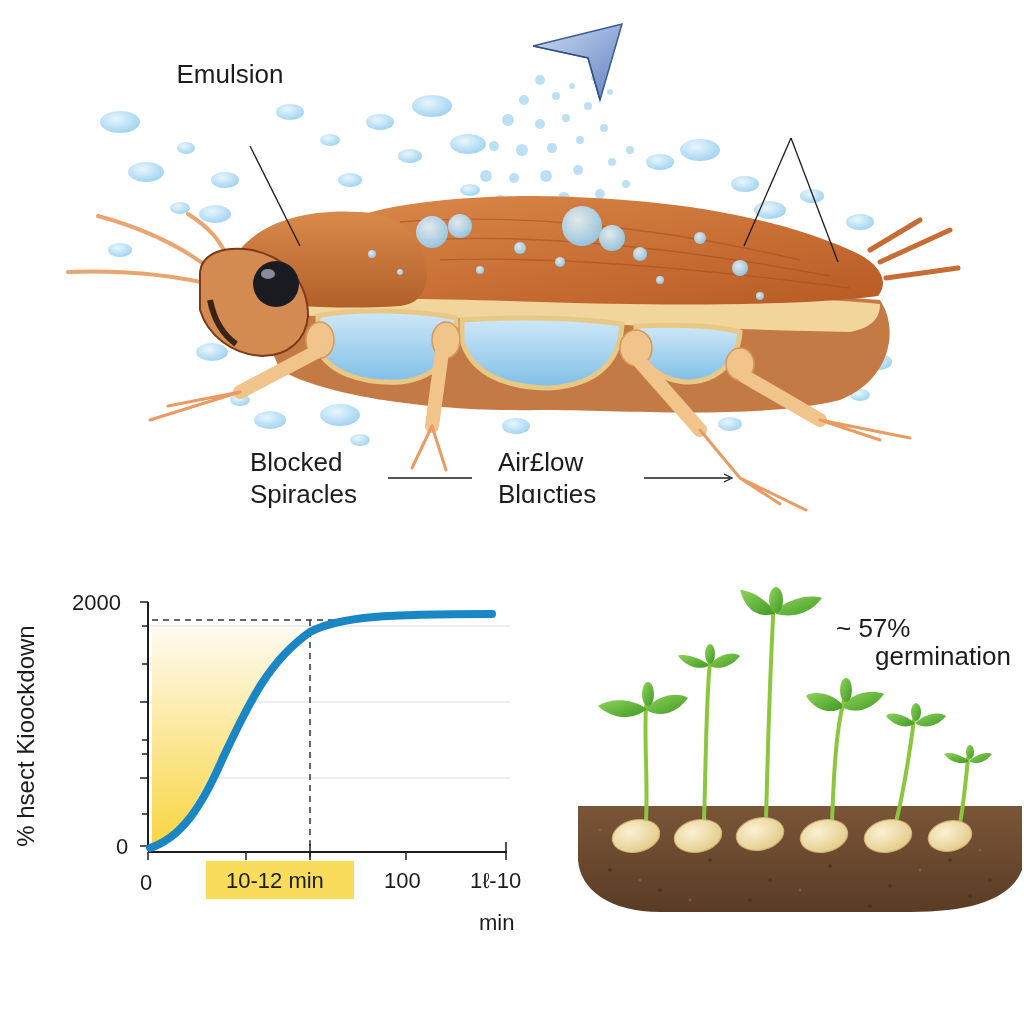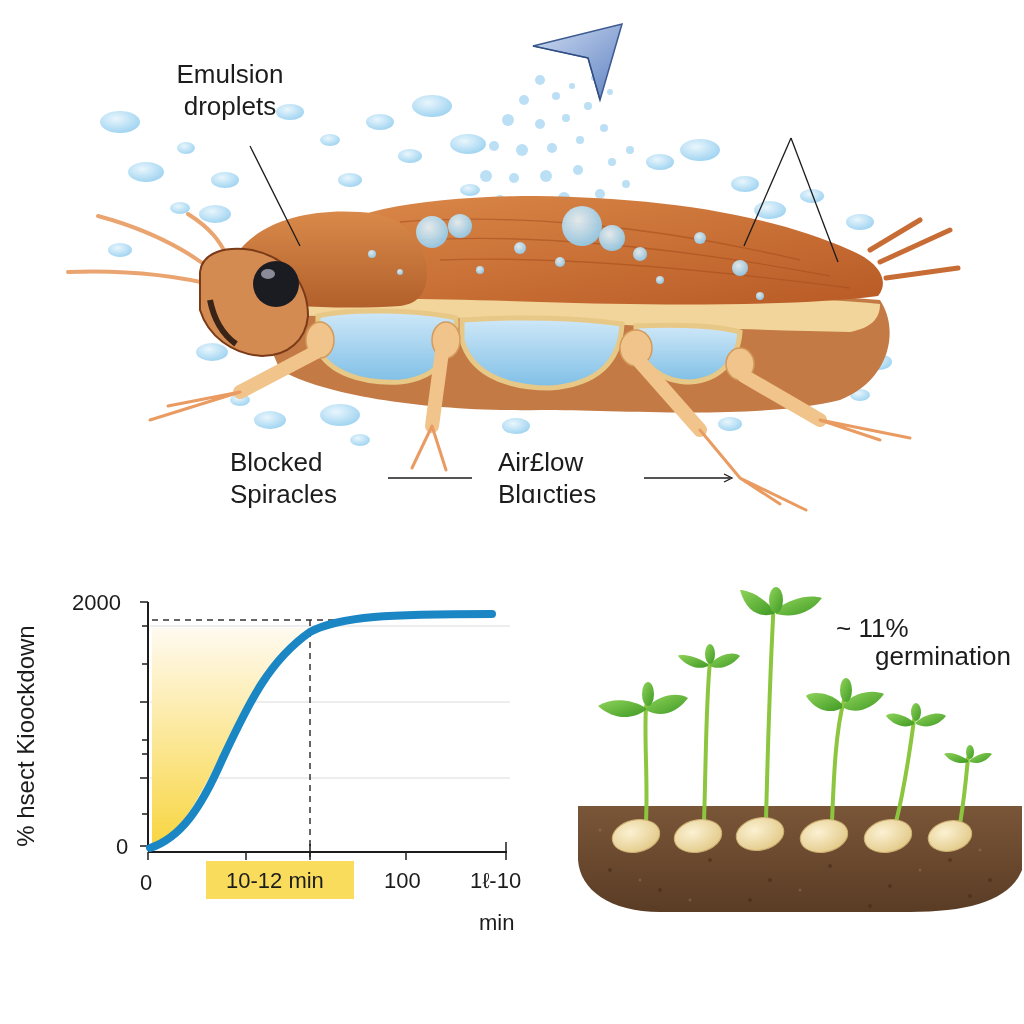--- a/index.html
+++ b/index.html
@@ -185,23 +185,22 @@
       <path d="M791,138 L744,246"></path>
       <path d="M791,138 L838,262"></path>
       <path d="M388,478 L472,478"></path>
       <path d="M644,478 L730,478"></path>
     </g>
     <path d="M724,474 L732,478 L724,482" fill="none" stroke="#1c1c1c" stroke-width="1.3"></path>
   </svg>
 
   <div class="label center" style="left:150px;top:58px;width:160px;">
     <div>Emulsion</div>
-    <div>droplets</div>
   </div>
-  <div class="label" style="left:230px;top:446px;text-align:left;">
+  <div class="label" style="left:250px;top:446px;text-align:left;">
     <div>Blocked</div>
     <div>Spiracles</div>
   </div>
   <div class="label" style="left:498px;top:446px;">
     <div>Air£low</div>
     <div>Blɑıcties</div>
   </div>
 </div>
 
 <div class="abs" style="left:0;top:560px;width:560px;height:400px;">
@@ -339,15 +338,15 @@
     <g fill="url(#seedG)" stroke="#cdb071" stroke-width="1">
       <ellipse cx="66" cy="266" rx="24" ry="16" transform="rotate(-12 66 266)"></ellipse>
       <ellipse cx="128" cy="266" rx="24" ry="16" transform="rotate(-12 128 266)"></ellipse>
       <ellipse cx="190" cy="264" rx="24" ry="16" transform="rotate(-12 190 264)"></ellipse>
       <ellipse cx="254" cy="266" rx="24" ry="16" transform="rotate(-12 254 266)"></ellipse>
       <ellipse cx="318" cy="266" rx="24" ry="16" transform="rotate(-12 318 266)"></ellipse>
       <ellipse cx="380" cy="266" rx="22" ry="15" transform="rotate(-12 380 266)"></ellipse>
     </g>
   </svg>
 
-  <div class="label" style="left:266px;top:42px;">~ 11%</div>
+  <div class="label" style="left:266px;top:42px;">~ 57%</div>
   <div class="label" style="left:280px;top:70px;margin-left:25px;">germination</div>
 </div>
 
 </body></html>

